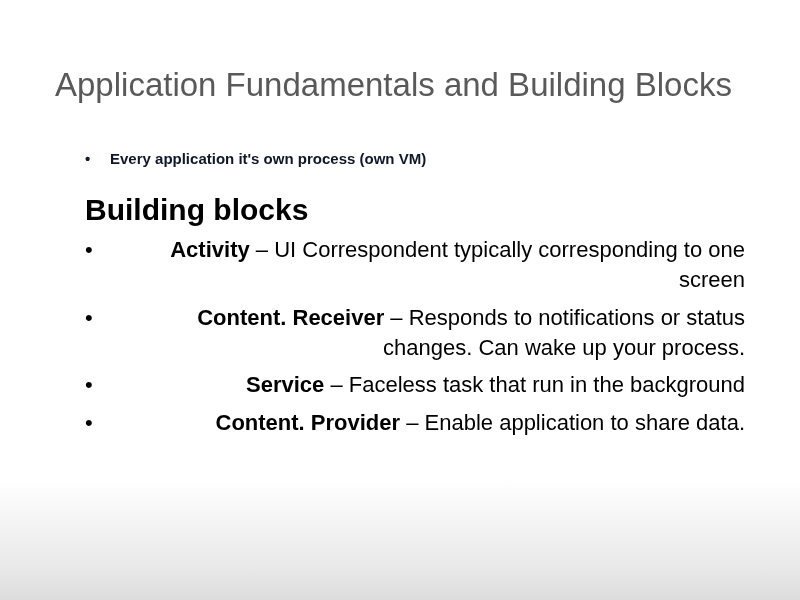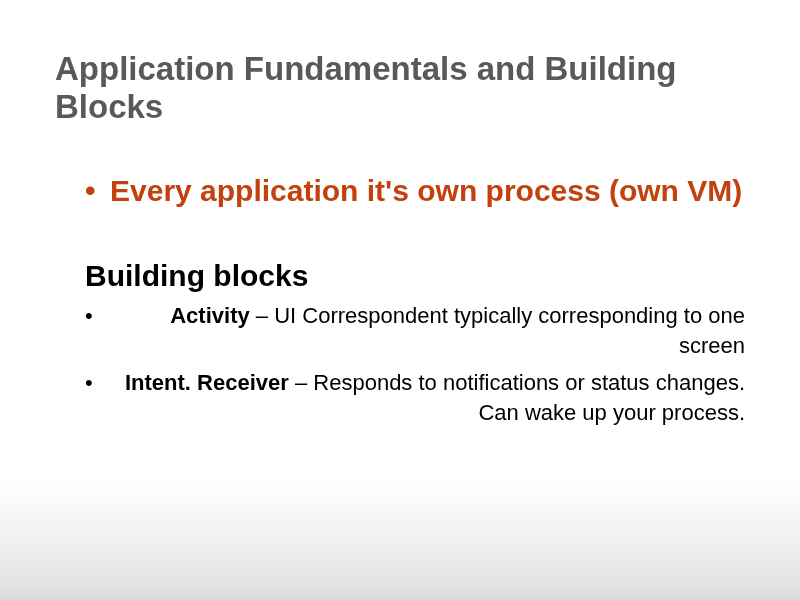--- a/index.html
+++ b/index.html
@@ -13,33 +13,34 @@
       background: linear-gradient(to bottom, #ffffff 0%, #ffffff 80%, #e8e8e8 95%, #dcdcdc 100%);
       font-family: Arial, Helvetica, sans-serif;
       color: #000;
       position: relative;
     }
     .slide {
       padding: 50px 55px 30px 55px;
     }
     .title {
       font-size: 33px;
-      font-weight: bold;
+      font-weight: normal;
       color: #595959;
       line-height: 1.15;
       margin-bottom: 45px;
+      margin-top: 16px;
     }
     .content {
       padding-left: 30px;
     }
     .bullet-line {
-      font-size: 30px;
+      font-size: 15px;
       font-weight: bold;
-      color: #c2410c;
-      margin-bottom: 49px;
+      color: #0f172a;
+      margin-bottom: 25px;
       position: relative;
       padding-left: 25px;
       line-height: 1.3;
     }
     .bullet-line::before {
       content: "•";
       position: absolute;
       left: 0;
       top: 0;
     }
@@ -78,19 +79,25 @@
   <h1 class="title">Application Fundamentals and Building Blocks</h1>
   <div class="content">
     <div class="bullet-line">Every application it's own process (own VM)</div>
     <div class="subheading">Building blocks</div>
 
     <div class="sub-bullet">
       <span class="term">Activity</span><span class="desc"> – </span><span class="desc">UI Correspondent typically corresponding to one screen</span>
     </div>
 
     <div class="sub-bullet">
-      <span class="term">Intent. Receiver</span><span class="desc"> – </span><span class="desc">Responds to notifications or status changes. Can wake up your process.</span>
+      <span class="term">Content. Receiver</span><span class="desc"> – </span><span class="desc">Responds to notifications or status changes. Can wake up your process.</span>
     </div>
 
+    <div class="sub-bullet">
+      <span class="term">Service</span><span class="desc"> – </span><span class="desc">Faceless task that run in the background</span>
+    </div>
 
+    <div class="sub-bullet">
+      <span class="term">Content. Provider</span><span class="desc"> – </span><span class="desc">Enable application to share data.</span>
+    </div>
 
   </div>
 </div>
 
 </body></html>

